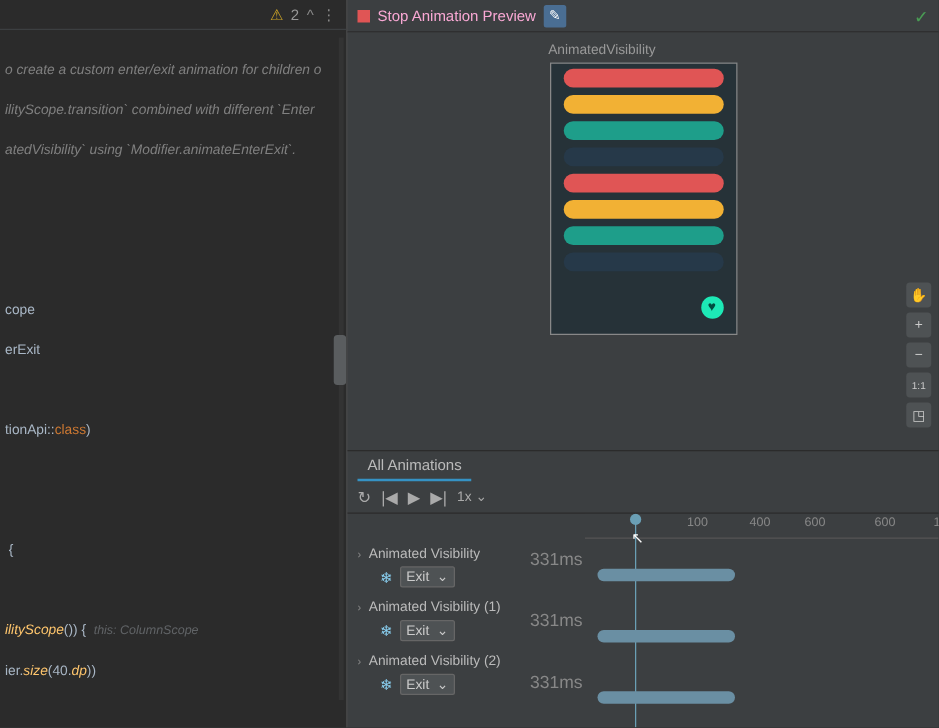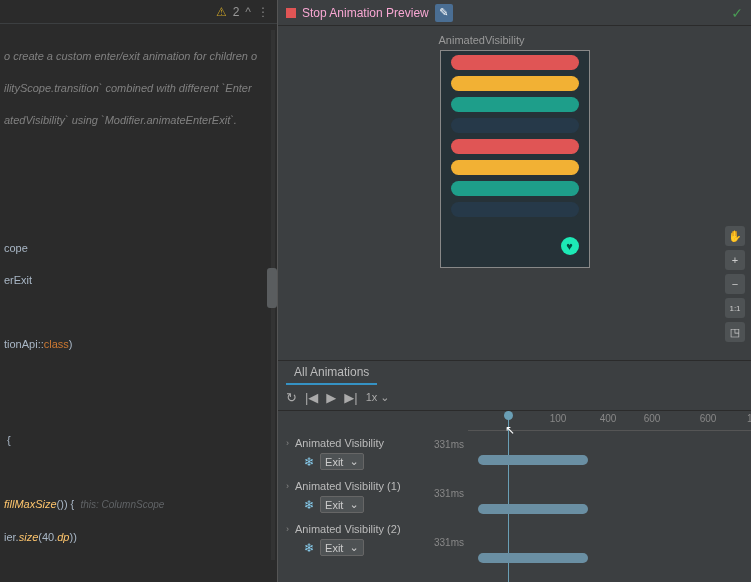--- a/index.html
+++ b/index.html
@@ -44,21 +44,21 @@
 .track-ctrl { display: flex; align-items: center; gap: 6px; padding: 4px 0 2px 18px; }
 .freeze { color: #89cff0; }
 .exit-dd { background: #4e5254; border: 1px solid #666; border-radius: 2px; padding: 1px 4px; display: flex; align-items: center; gap: 6px; color: #ccc; font-size: 11px; }
 .timeline-grid { flex: 1; position: relative; background: #3c3f41; }
 .ruler { height: 20px; border-bottom: 1px solid #555; position: relative; }
 .tick { position: absolute; top: 2px; color: #888; font-size: 10px; transform: translateX(-50%); }
 .playhead { position: absolute; top: 0; bottom: 0; width: 1px; background: #6a9fb5; }
 .playhead-knob { position: absolute; top: 0; left: -4px; width: 9px; height: 9px; border-radius: 50%; background: #6a9fb5; }
 .cursor-arrow { position: absolute; left: -3px; top: 12px; color: #fff; font-size: 12px; }
 .seg { position: absolute; height: 10px; background: #6a8fa3; border-radius: 5px; }
-.dur-col { position: absolute; left: -44px; width: 40px; color: #888; font-size: 10px; text-align: right; }
+.dur-col { position: absolute; left: -44px; width: 40px; color: #888; font-size: 14px; text-align: right; }
 .footer { height: 20px; border-top: 1px solid #2b2b2b; display: flex; align-items: center; padding: 0 8px; color: #888; font-size: 10px; }
 .scroll-thumb { position: absolute; right: 0; top: 268px; width: 10px; height: 40px; background: #5a5d5f; border-radius: 3px; }
 .gray-strip { position: absolute; right: 2px; top: 30px; width: 4px; height: 530px; background: #333; }
 </style>
 </head>
 <body>
 
 <div class="editor-pane">
   <div class="editor-header">
     <span class="warn-icon">⚠</span>
@@ -76,21 +76,21 @@
 <span class="code-line"> </span>
 <span class="code-line"> </span>
 <span class="code-line id">cope</span>
 <span class="code-line id">erExit</span>
 <span class="code-line"> </span>
 <span class="code-line"><span class="id">tionApi::</span><span class="kw">class</span><span class="id">)</span></span>
 <span class="code-line"> </span>
 <span class="code-line"> </span>
 <span class="code-line id"> {</span>
 <span class="code-line"> </span>
-<span class="code-line"><span class="fn">fillMaxSize</span><span class="id">()) {  </span><span class="hint">this: ColumnScope</span></span>
+<span class="code-line"><span class="fn">ilityScope</span><span class="id">()) {  </span><span class="hint">this: ColumnScope</span></span>
 <span class="code-line"><span class="id">ier.</span><span class="fn">size</span><span class="id">(40.</span><span class="fn">dp</span><span class="id">))</span></span>
 
 
 
 
 
 
 
 
 

